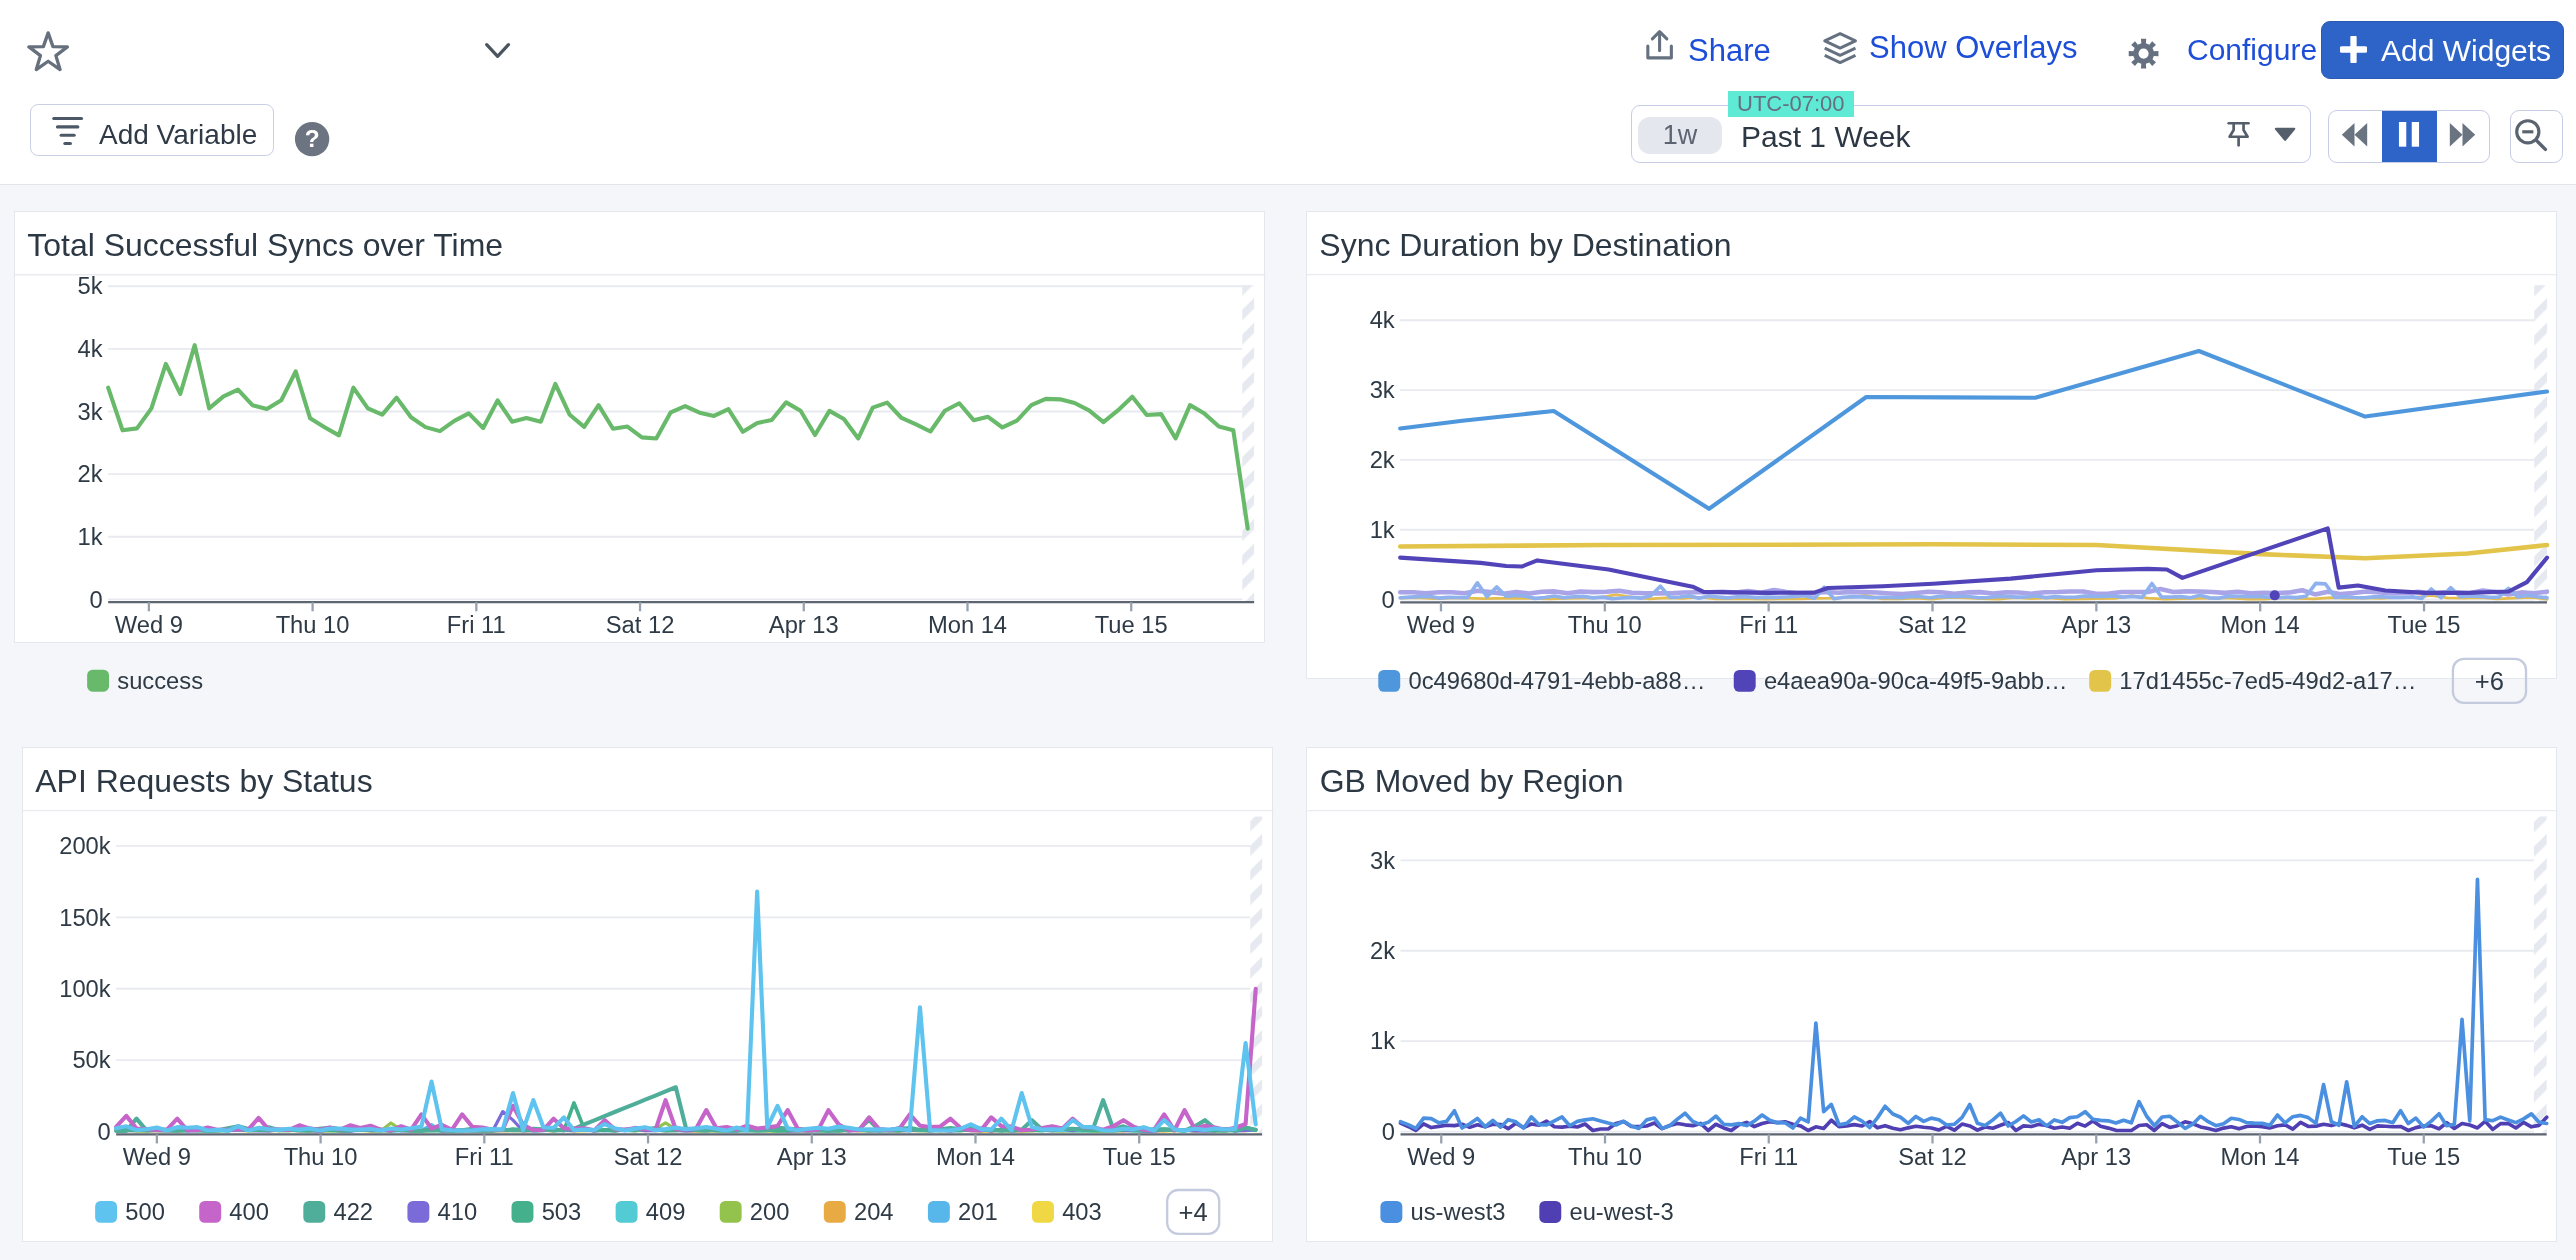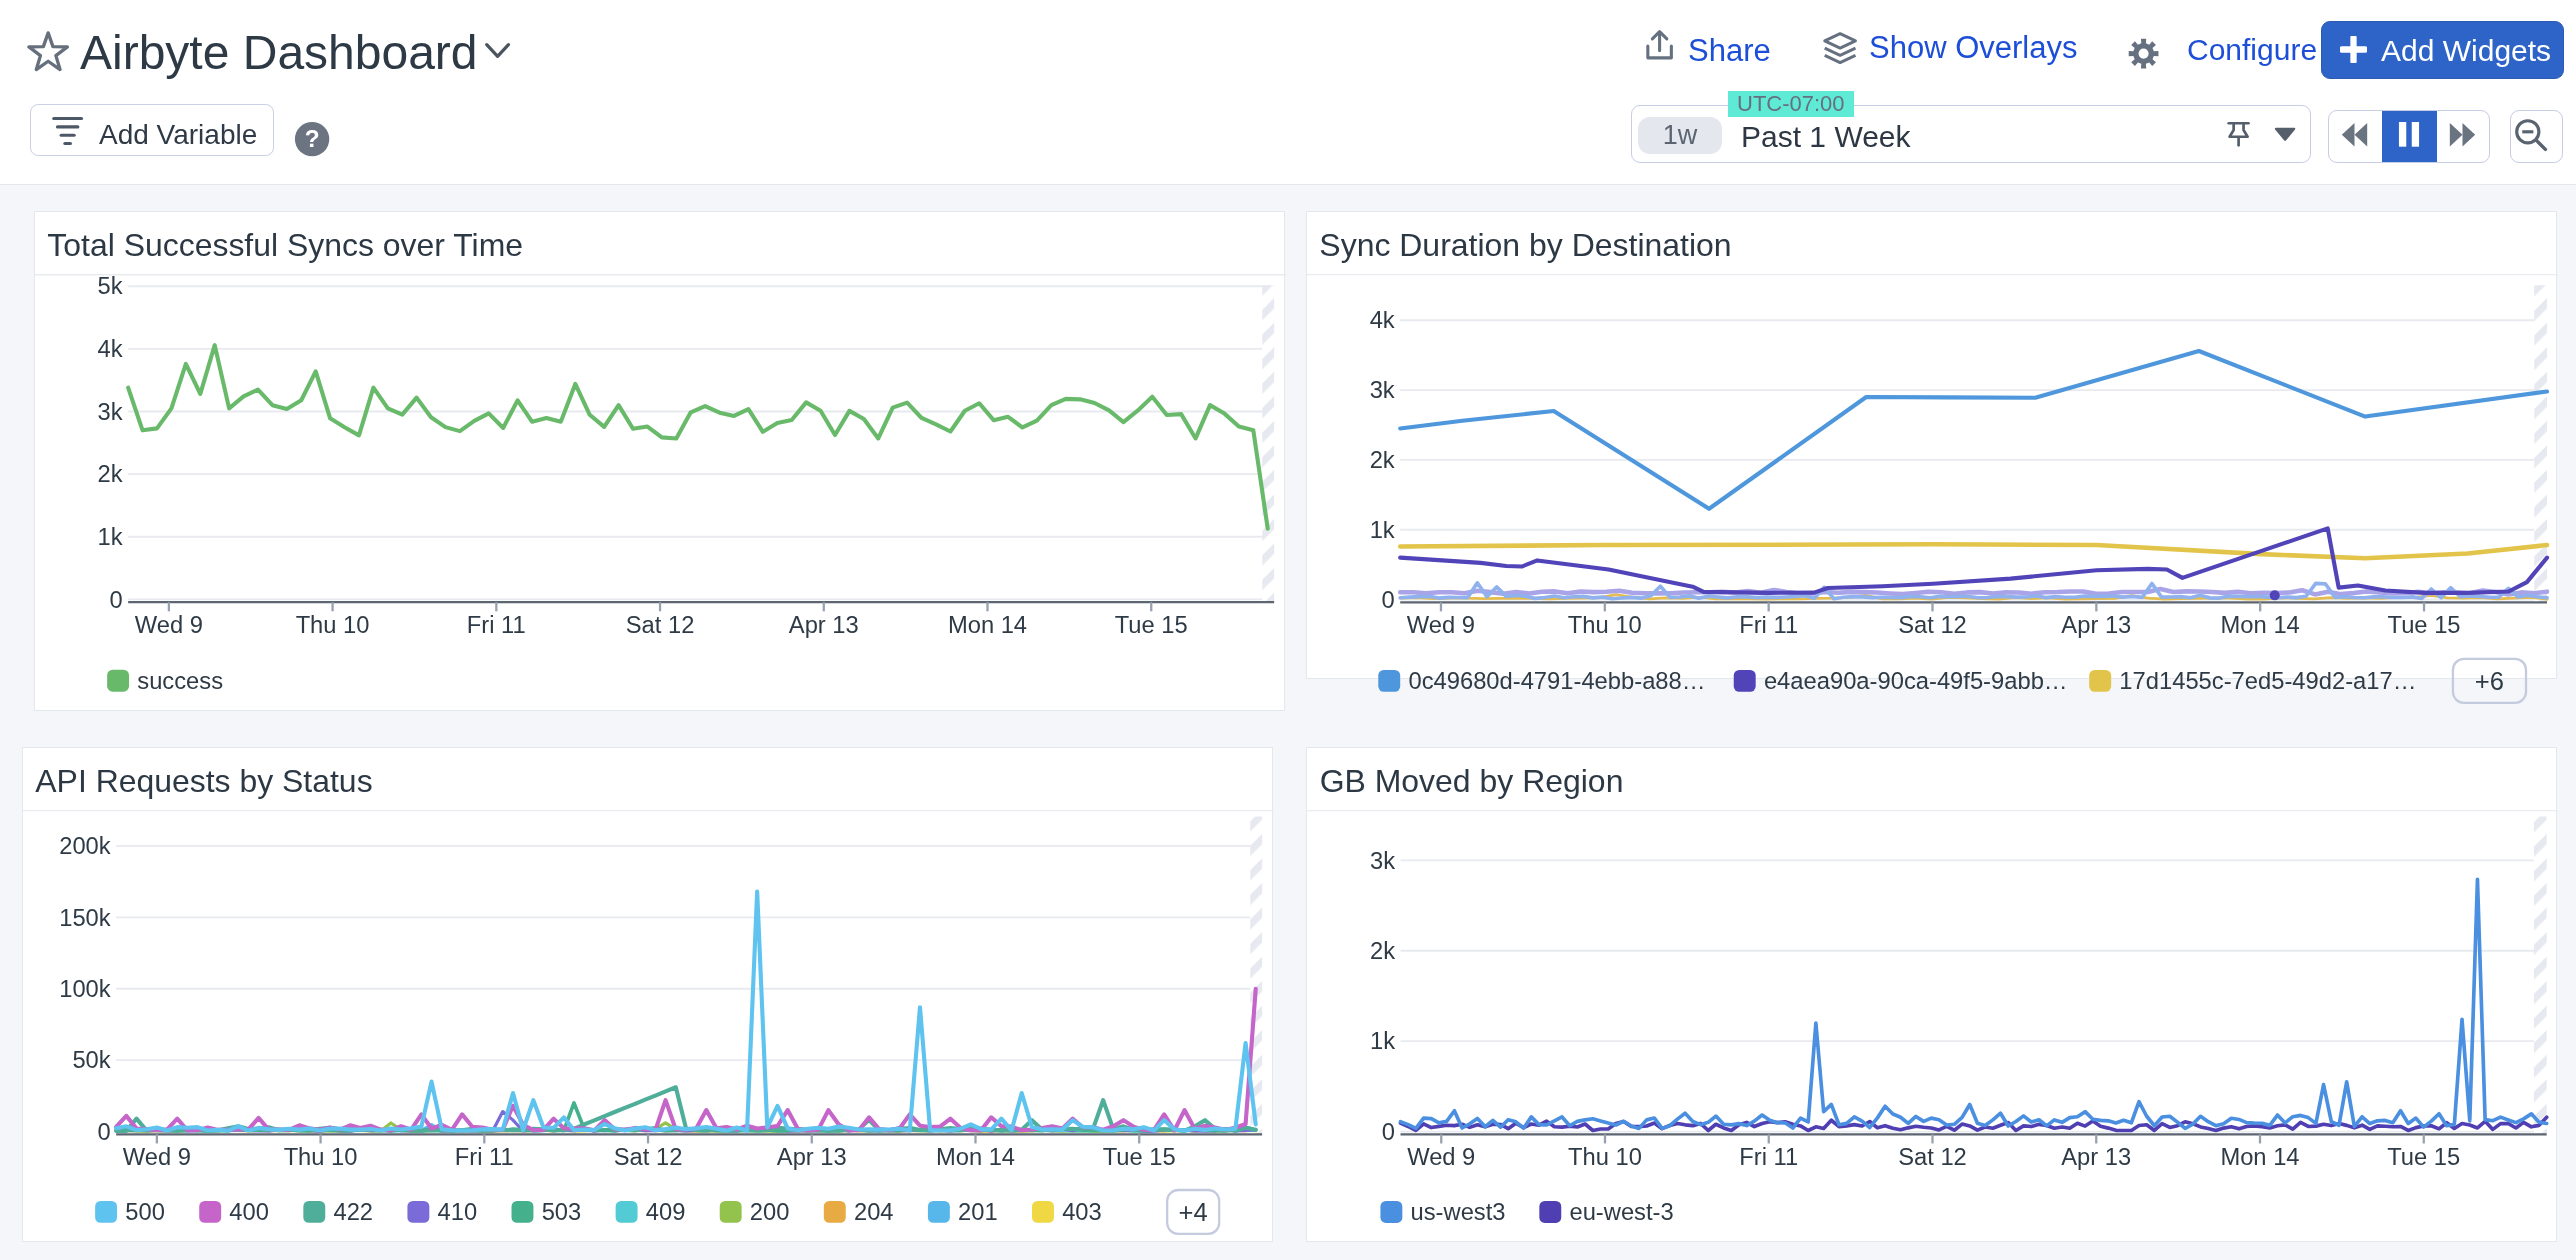--- a/index.html
+++ b/index.html
@@ -16,21 +16,20 @@
 <rect width="19" height="19" fill="#ffffff"></rect>
 <rect x="0" y="0" width="8" height="19" fill="#e7e9f0"></rect>
 </pattern>
 </defs>
   </svg>
 
 <div class="header">
 <svg width="46" height="48" style="position:absolute;left:26.5px;top:31px" viewBox="0 0 50 52">
       <polygon points="23.0,2.0 28.2,16.9 43.9,17.2 31.4,26.7 35.9,41.8 23.0,32.8 10.1,41.8 14.6,26.7 2.1,17.2 17.8,16.9" fill="none" stroke="#66707c" stroke-width="3.6" stroke-linejoin="round"></polygon>
     </svg>
-<div style="position:absolute;left:80px;top:25px;font-size:48px;line-height:1.18;color:#2d3a45">Airbyte Dashboard</div>
 <svg width="29" height="19" style="position:absolute;left:484px;top:41px" viewBox="0 0 32 21">
       <polyline points="3,4 15.0,17 27,4" fill="none" stroke="#4a5560" stroke-width="3.6" stroke-linecap="round" stroke-linejoin="round"></polyline>
     </svg>
 
 <div style="position:absolute;left:30px;top:104px;width:244px;height:52px;border:1.4px solid #c9cfe4;border-radius:8.2px;"></div>
 <svg width="37" height="37" style="position:absolute;left:51px;top:113px" viewBox="0 0 40 40">
       <g stroke="#4d5866" stroke-width="3.4" stroke-linecap="round">
         <line x1="3" y1="6" x2="33" y2="6"></line>
         <line x1="7" y1="15" x2="29" y2="15"></line>
         <line x1="11" y1="24" x2="25" y2="24"></line>
@@ -107,21 +106,21 @@
       </g>
     </svg>
 <div style="position:absolute;left:2510px;top:110px;width:53px;height:53px;border:1.4px solid #c7cde4;border-radius:9px;background:#fff"></div>
 <svg width="37" height="37" style="position:absolute;left:2513px;top:117px" viewBox="0 0 40 40">
       <circle cx="16" cy="16" r="12" fill="none" stroke="#5a6470" stroke-width="3.4"></circle>
       <line x1="10" y1="16" x2="22" y2="16" stroke="#5a6470" stroke-width="3.4"></line>
       <line x1="25" y1="25" x2="35" y2="35" stroke="#5a6470" stroke-width="3.8" stroke-linecap="round"></line>
     </svg>
 </div>
 
-<div class="panel" style="left:34px;top:211px;width:1251px;height:500px"><svg width="1251" height="500" viewBox="0 0 1370 547" font-family="'Liberation Sans', sans-serif">
+<div class="panel" style="left:14px;top:211px;width:1251px;height:432px"><svg width="1251" height="500" viewBox="0 0 1370 547" font-family="'Liberation Sans', sans-serif">
 <text x="13.5" y="48" font-size="35" fill="#2c3844">Total Successful Syncs over Time</text>
 <line x1="0" y1="68.5" x2="1370" y2="68.5" stroke="#e9ebf0" stroke-width="1.5"></line>
 <line x1="102.0" y1="81.0" x2="1357.0" y2="81.0" stroke="#e8eaef" stroke-width="2"></line>
 <text x="96" y="90.0" font-size="26" fill="#2e3a45" text-anchor="end">5k</text>
 <line x1="102.0" y1="149.6" x2="1357.0" y2="149.6" stroke="#e8eaef" stroke-width="2"></line>
 <text x="96" y="158.6" font-size="26" fill="#2e3a45" text-anchor="end">4k</text>
 <line x1="102.0" y1="218.2" x2="1357.0" y2="218.2" stroke="#e8eaef" stroke-width="2"></line>
 <text x="96" y="227.2" font-size="26" fill="#2e3a45" text-anchor="end">3k</text>
 <line x1="102.0" y1="286.8" x2="1357.0" y2="286.8" stroke="#e8eaef" stroke-width="2"></line>
 <text x="96" y="295.8" font-size="26" fill="#2e3a45" text-anchor="end">2k</text>

